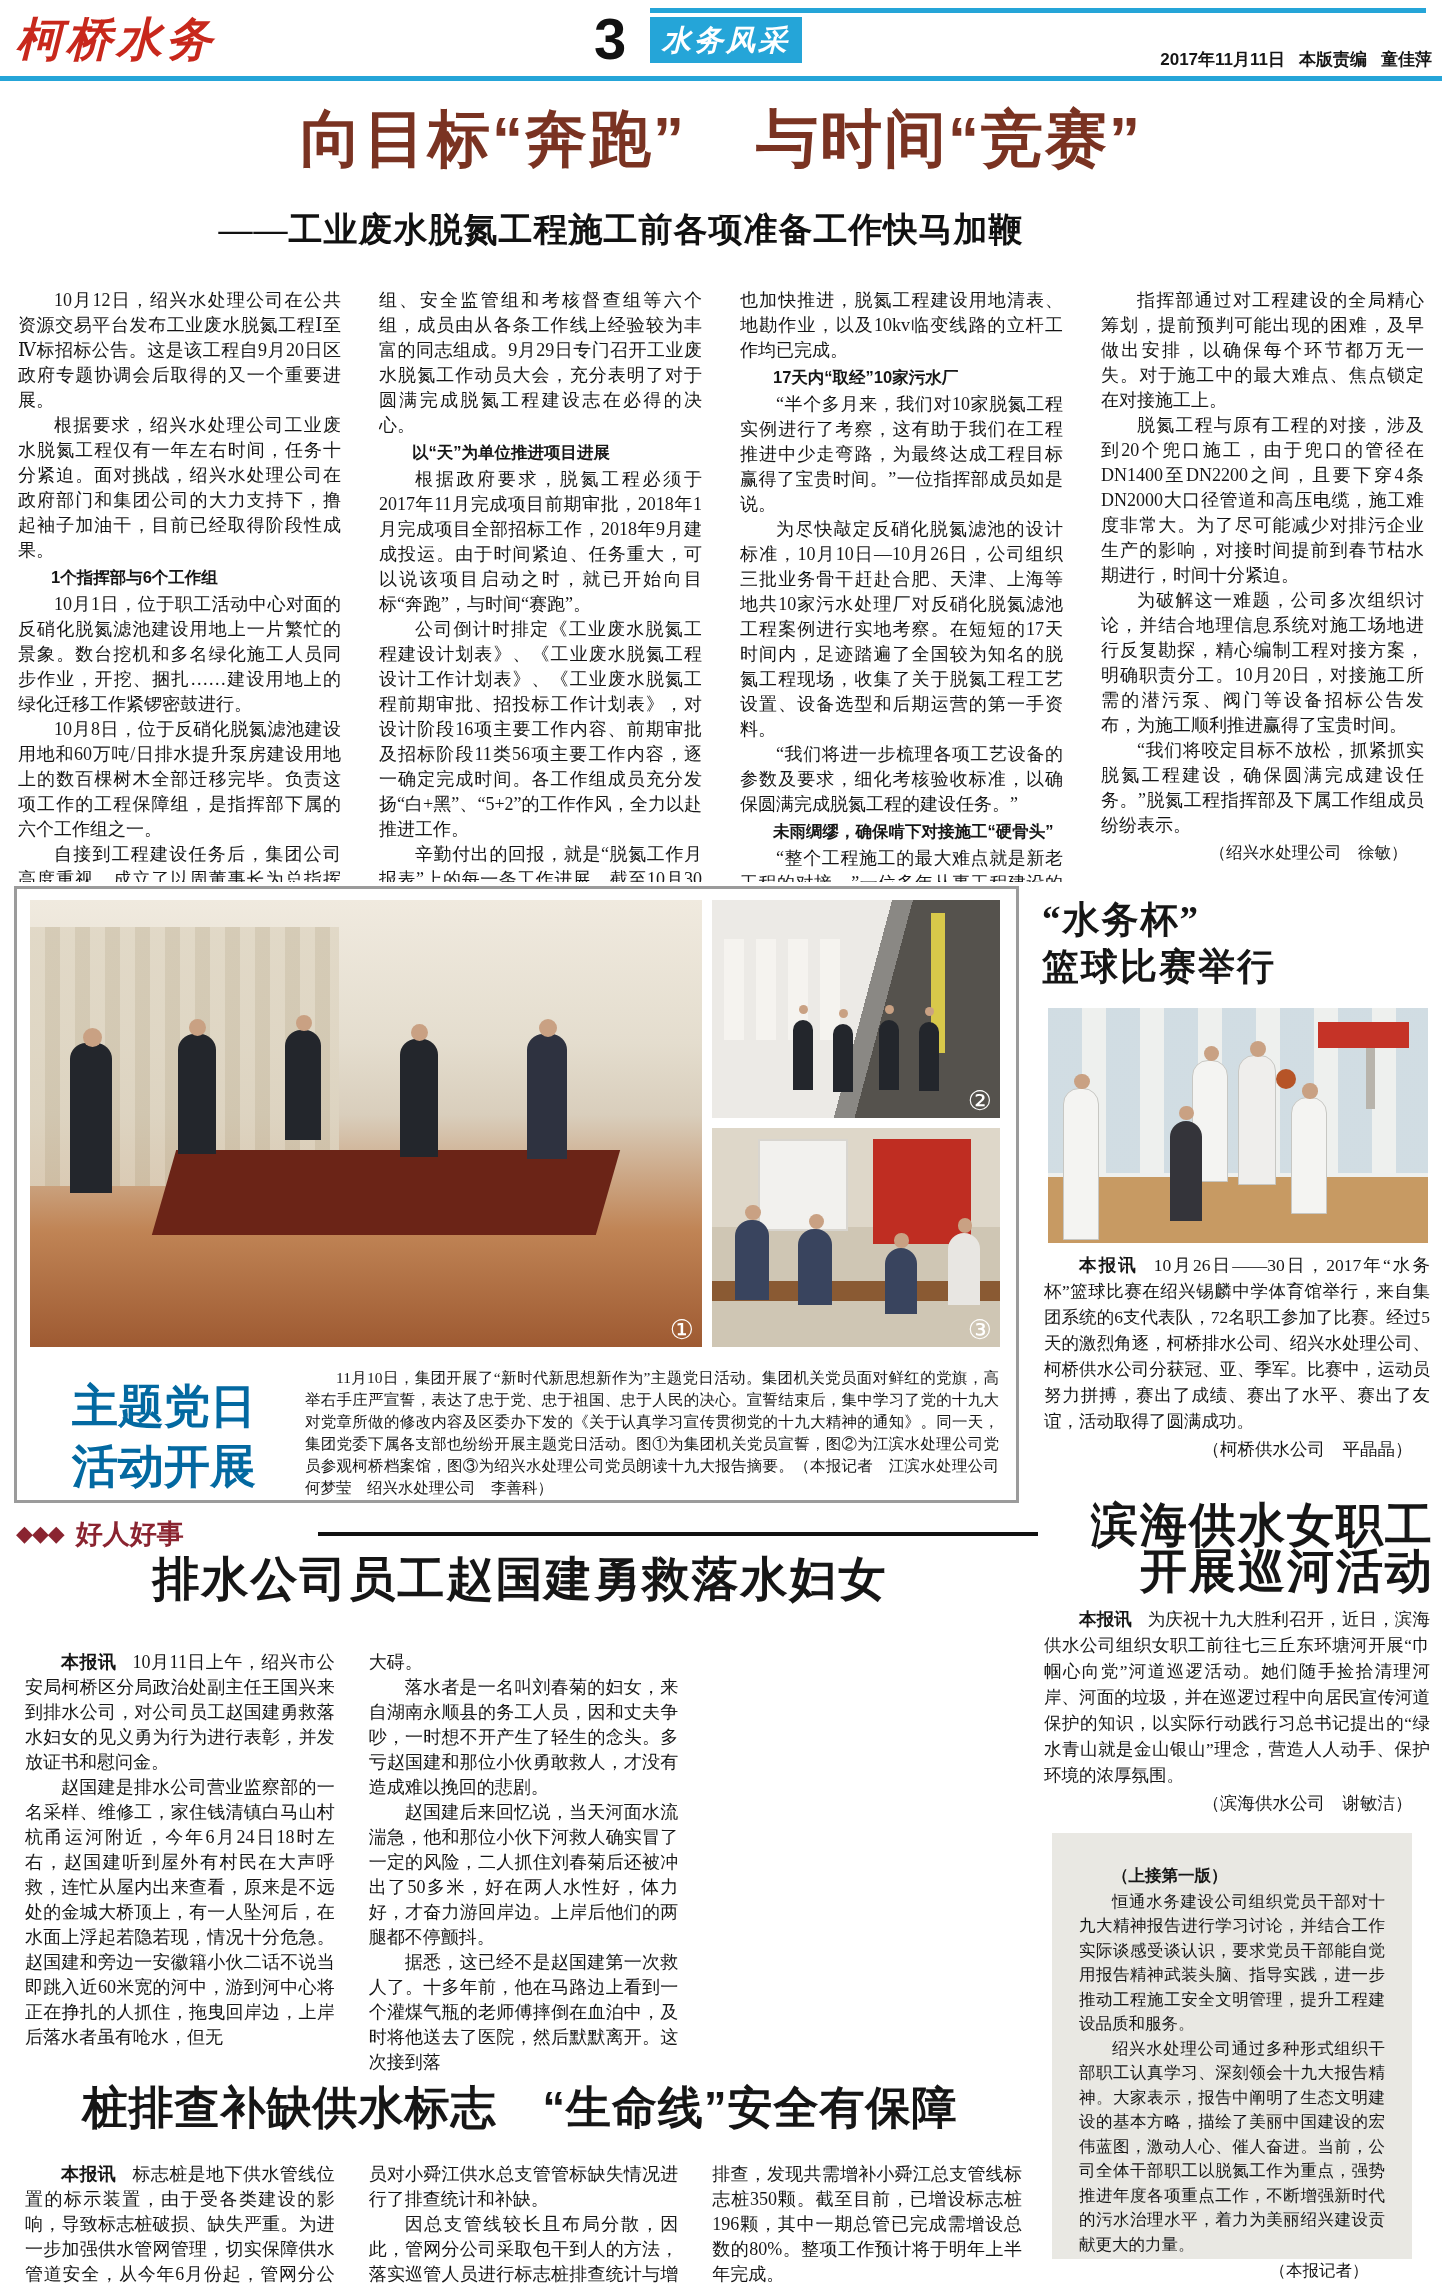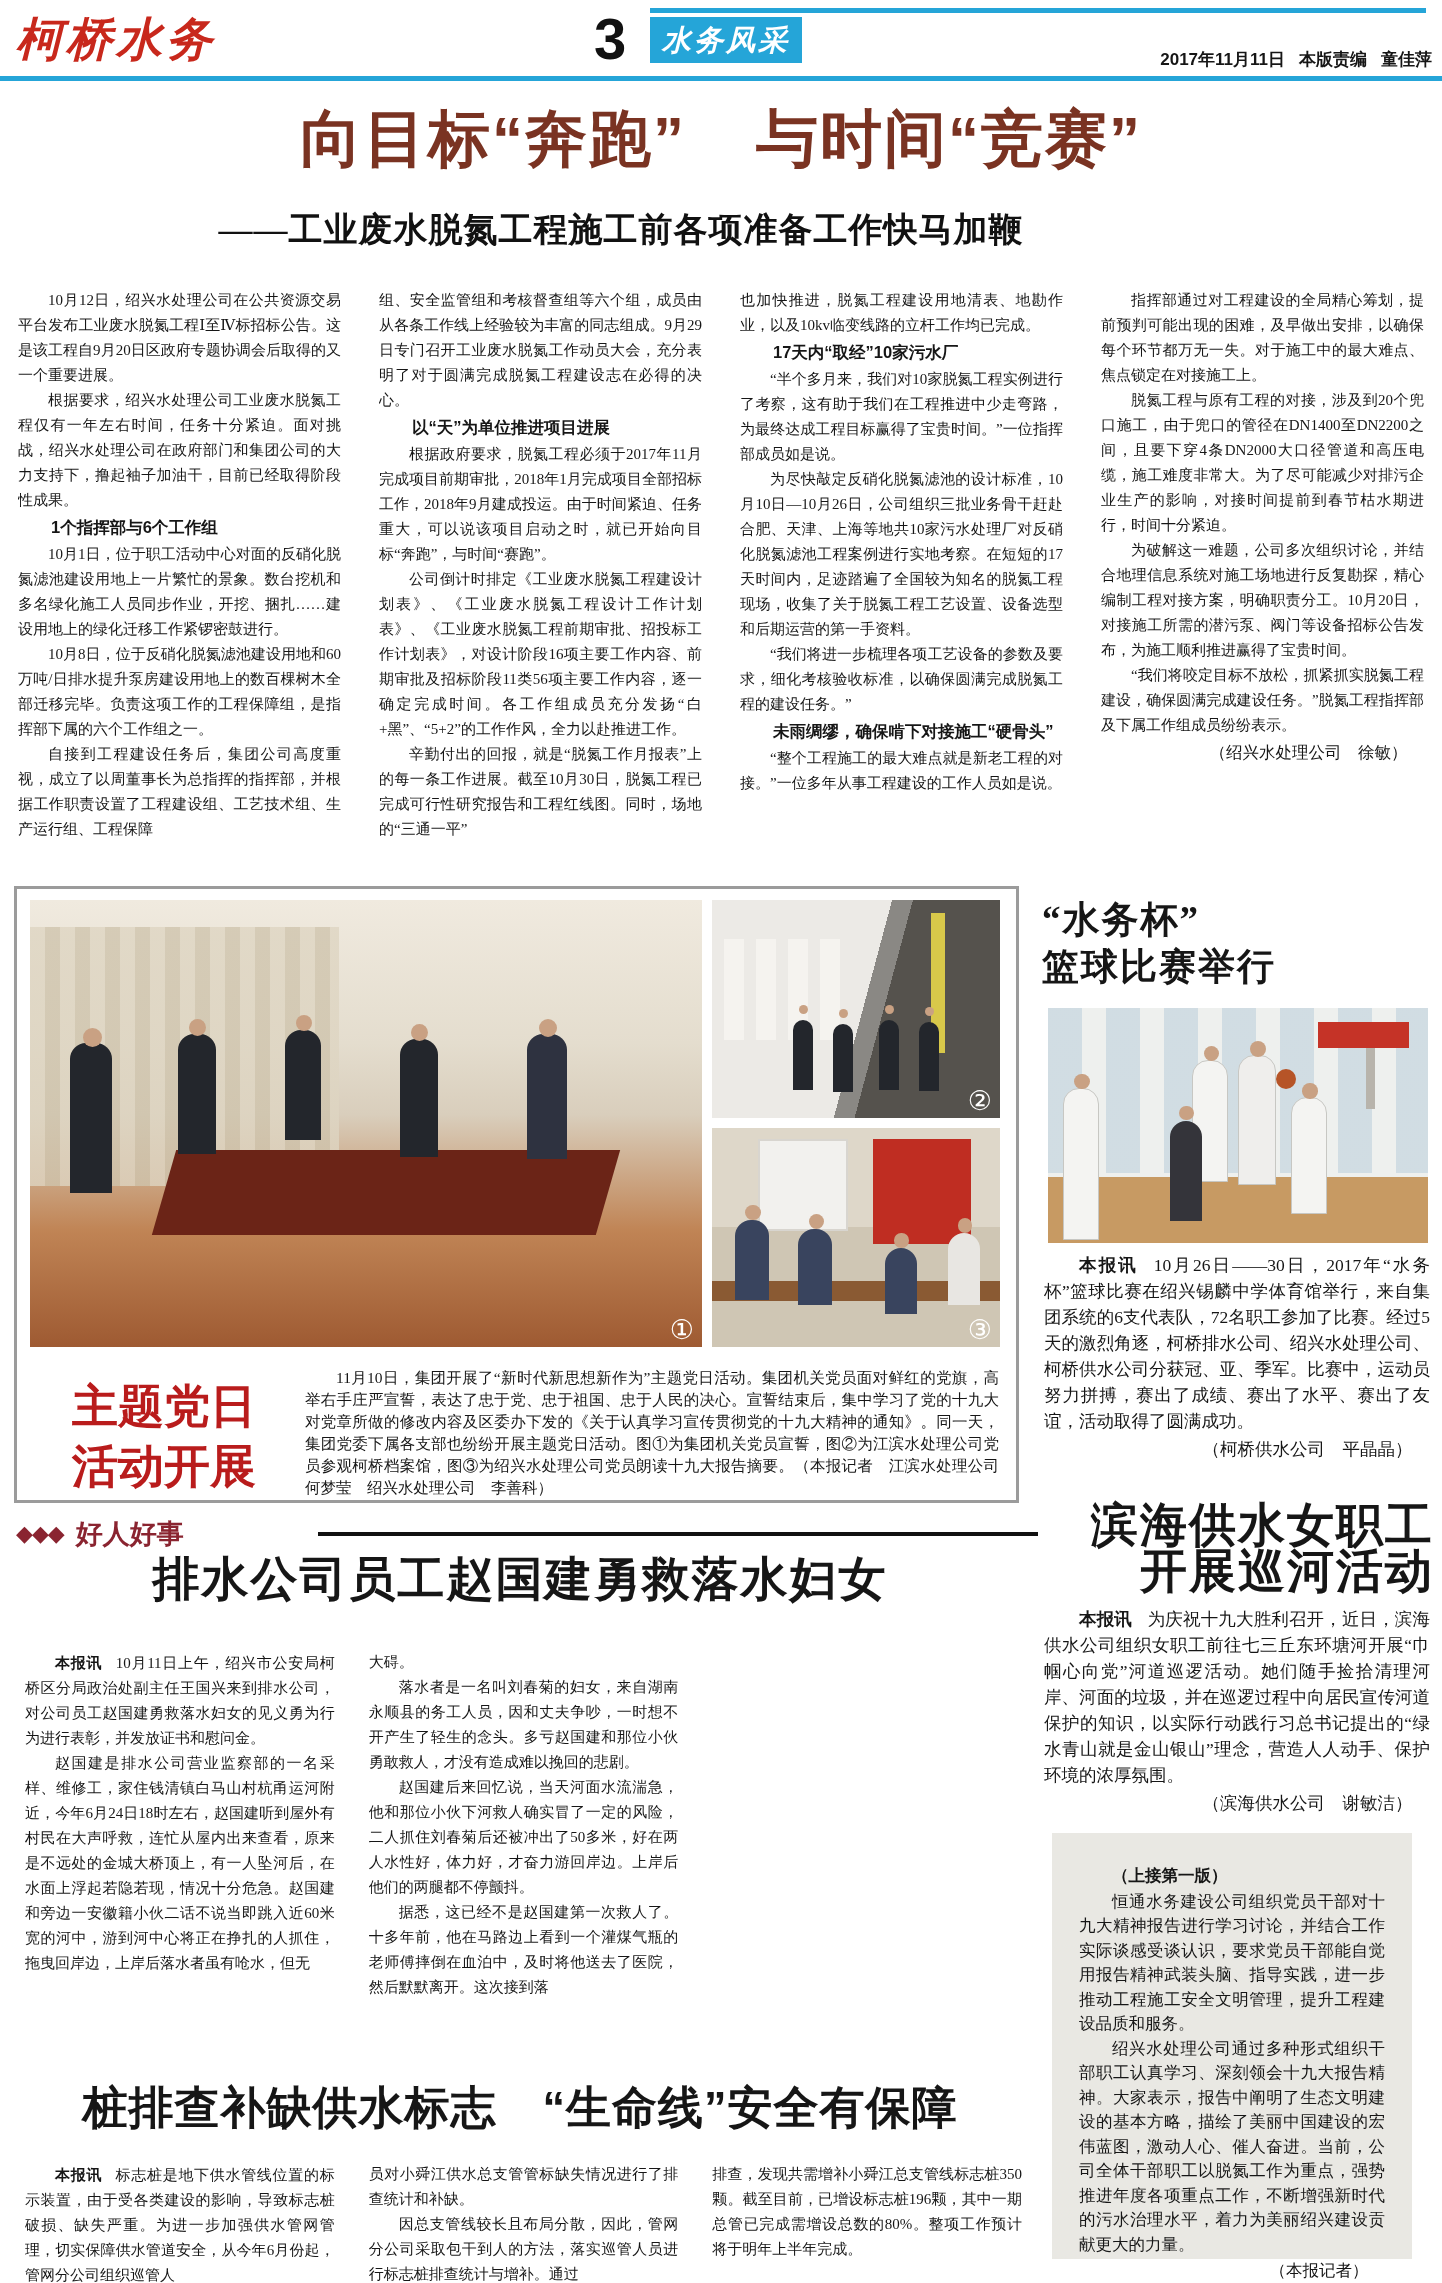--- a/index.html
+++ b/index.html
@@ -35,21 +35,21 @@
 
   
   .cols { display:grid; align-content:start; overflow:hidden; }
   .lead-cols { left:18px; top:288px; width:1406px; height:594px;
     grid-template-columns:repeat(4,1fr); column-gap:38px; }
   .gd-cols   { left:25px; top:1650px; width:997px; height:428px;
     grid-template-columns:repeat(3,1fr); column-gap:34px; }
   .bottom-cols { left:25px; top:2162px; width:997px; height:121px;
     grid-template-columns:repeat(3,1fr); column-gap:34px; }
   .col { overflow:hidden; }
-  .para { margin:0; font-size:15px; line-height:25px; text-align:justify;
+  .para { margin:0; font-size:18px; line-height:25px; text-align:justify;
     text-indent:2em; }
   .para.cont { text-indent:0; }
   .subhead { margin:2px 0; font-size:16.5px; line-height:25px; font-weight:bold;
     text-indent:2em; font-family:"Liberation Sans","DejaVu Sans",sans-serif; }
   .attr { margin:2px 0 0; font-size:16.5px; line-height:25px; text-align:right;
     padding-right:1em; }
   .lead-label { font-family:"Liberation Sans","DejaVu Sans",sans-serif;
     margin-right:0.9em; }
 
   
@@ -63,21 +63,21 @@
   .badge { position:absolute; right:8px; bottom:4px; color:#fff; font-size:27px;
     line-height:27px; font-family:"DejaVu Sans",sans-serif; }
   .ph-oath { left:13px; top:11px; width:672px; height:447px;
     background:linear-gradient(180deg,#f0eadf 0%,#e4ddce 32%,#d9cebc 48%,#c08455 74%,#9e5a32 100%); }
   .ph-archive { left:695px; top:11px; width:288px; height:218px;
     background:linear-gradient(105deg,#eceae6 0 52%,#8a8884 52% 58%,#55524d 58% 100%); }
   .ph-flag { left:695px; top:239px; width:288px; height:219px;
     background:linear-gradient(180deg,#ded7c9 0 45%,#cfc6b4 45% 100%); }
   .party-caption-title { left:16px; top:487px; width:262px; text-align:center;
     font-family:"Liberation Sans","DejaVu Sans",sans-serif; font-weight:bold;
-    font-size:46px; line-height:60px; color:#b91c1c; }
+    font-size:46px; line-height:60px; color:#0369a1; }
   .party-caption { left:288px; top:478px; width:694px; font-size:15.5px;
     line-height:22px; text-align:justify; text-indent:2em; }
 
   
   .bb-title { left:1042px; top:896px; width:392px; text-align:left;
     font-weight:bold; font-size:37px; line-height:47px; letter-spacing:2px; }
   .ph-basketball { left:1048px; top:1008px; width:380px; height:235px;
     background:linear-gradient(180deg,#eef0ee 0 72%,#c79a63 72% 100%); }
   .bb-body { left:1044px; top:1252px; width:386px; }
   .bb-body .para, .bb-body .attr { font-size:17.5px; line-height:26px; }

